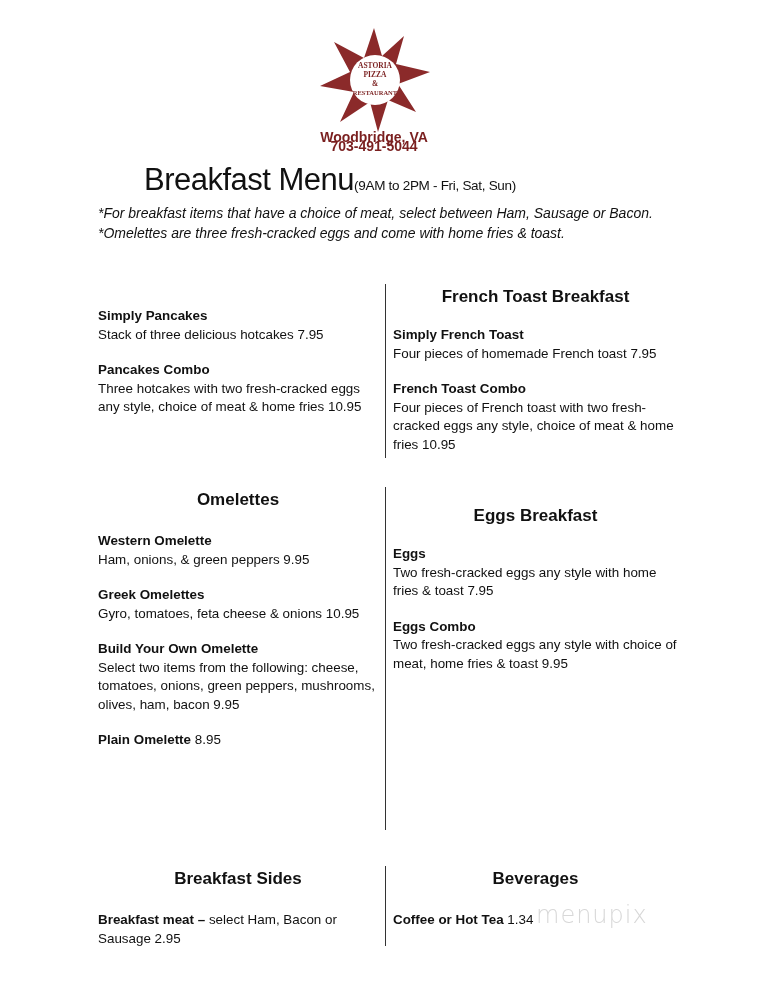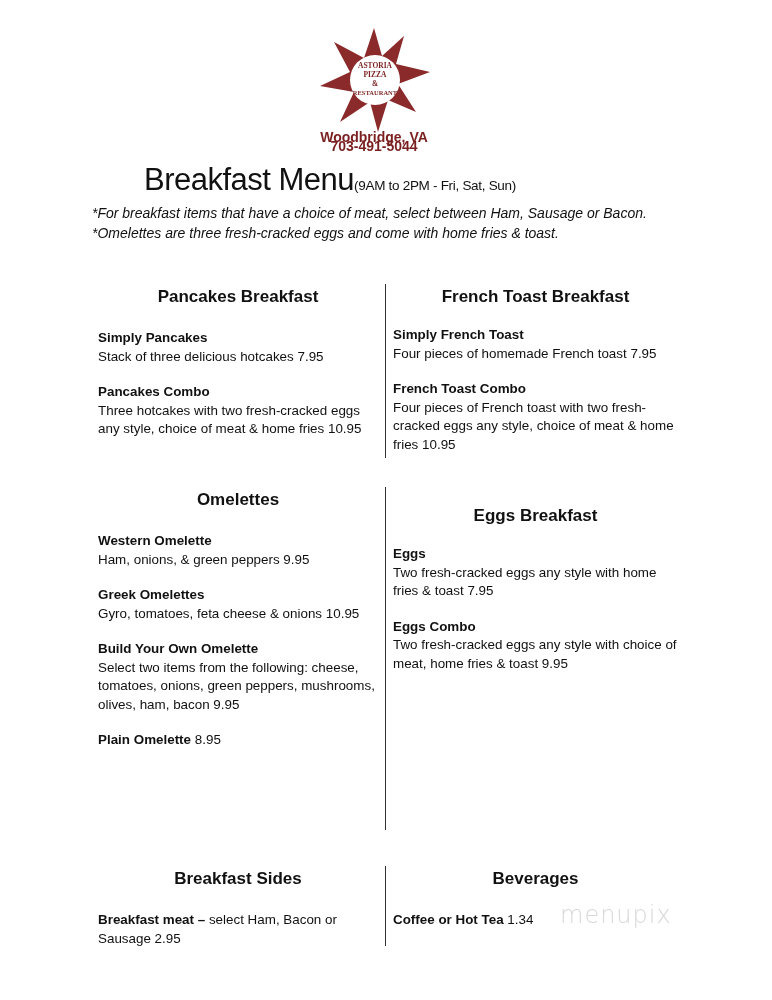--- a/index.html
+++ b/index.html
@@ -8,32 +8,32 @@
     font-family: "Liberation Sans", "DejaVu Sans", sans-serif; color: #111;
   }
   .logo { position: absolute; left: 313px; top: 26px; width: 122px; height: 128px; text-align: center; }
   .logo svg { display: block; margin: 0 auto; }
   .logo .loc { font-family: Liberation Sans, sans-serif; font-weight: bold; color: #7a1f1f; font-size: 14px; line-height: 11px; margin-top: -2px; }
 
   .title-row { position: absolute; top: 162px; left: 0; width: 660px; text-align: center; white-space: nowrap; }
   .title-main { font-size: 31px; letter-spacing: -0.5px; color: #111; }
   .title-hours { font-size: 13.5px; letter-spacing: -0.3px; }
 
-  .notes { position: absolute; left: 92px; top: 203px; font-style: italic; font-size: 14px; line-height: 20px; color: #111; }
+  .notes { position: absolute; left: 98px; top: 203px; font-style: italic; font-size: 14px; line-height: 20px; color: #111; }
 
   .section { position: absolute; width: 280px; }
   .section h2 { margin: 0; font-size: 17px; font-weight: bold; text-align: center; line-height: 22px; }
   .item { margin-top: 17px; font-size: 13.4px; line-height: 18.5px; }
   .item .name { font-weight: bold; display: block; }
   .item .inline-name { font-weight: bold; }
   .first { margin-top: 21px; }
 
   .divider { position: absolute; left: 385px; width: 1px; background: #333; }
 
-  .watermark { position: absolute; left: 560px; top: 901px; font-size: 24px; color: #d8d8d8; letter-spacing: 1px; font-family: "DejaVu Sans", sans-serif; font-weight: 200; }
+  .watermark { position: absolute; left: 536px; top: 901px; font-size: 24px; color: #d8d8d8; letter-spacing: 1px; font-family: "DejaVu Sans", sans-serif; font-weight: 200; }
 </style>
 </head>
 <body>
 
 <div class="logo">
   <svg width="116" height="108" viewBox="0 0 116 108">
     <polygon fill="#8b2a2a" points="58,2 66,30 88,10 80,38 114,46 82,58 100,86 72,74 62,106 54,76 24,96 38,66 4,60 34,46 18,16 48,32"></polygon>
     <circle cx="59" cy="54" r="25" fill="#ffffff"></circle>
     <text x="59" y="42" font-family="Liberation Serif, serif" font-size="7.5" font-weight="bold" fill="#7a1f1f" text-anchor="middle">ASTORIA</text>
     <text x="59" y="51" font-family="Liberation Serif, serif" font-size="7.5" font-weight="bold" fill="#7a1f1f" text-anchor="middle">PIZZA</text>
@@ -51,21 +51,20 @@
 <div class="notes">
   <div>*For breakfast items that have a choice of meat, select between Ham, Sausage or Bacon.</div>
   <div>*Omelettes are three fresh-cracked eggs and come with home fries &amp; toast.</div>
 </div>
 
 <div class="divider" style="top:284px;height:174px;"></div>
 <div class="divider" style="top:487px;height:343px;"></div>
 <div class="divider" style="top:866px;height:80px;"></div>
 
 <div class="section" style="left:98px;top:286px;">
-  <h2>Pancakes Breakfast</h2>
   <div class="item first">
     <span class="name">Simply Pancakes</span>
     <span>Stack of three delicious hotcakes 7.95</span>
   </div>
   <div class="item">
     <span class="name">Pancakes Combo</span>
     <span>Three hotcakes with two fresh-cracked eggs any style, choice of meat &amp; home fries 10.95</span>
   </div>
 </div>
 

